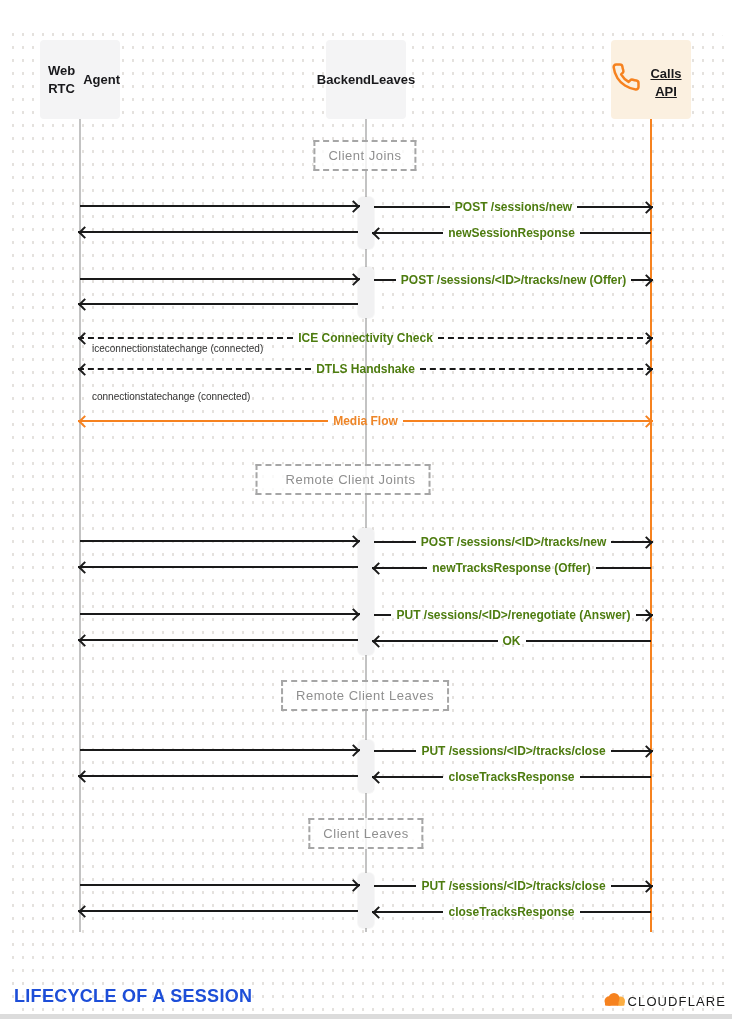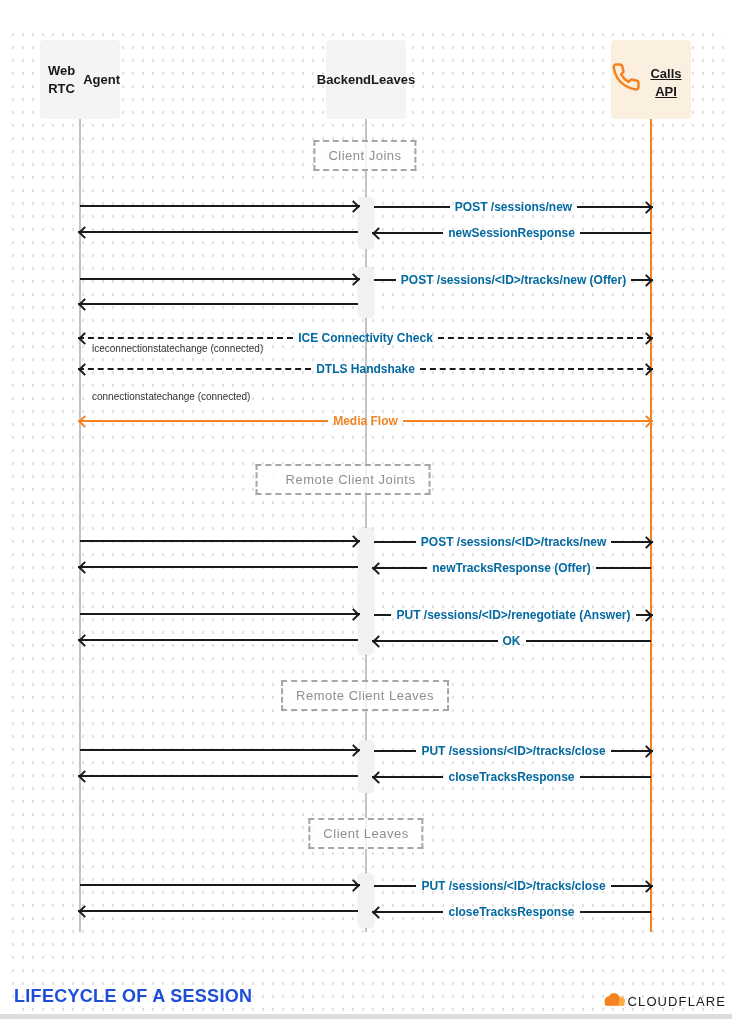--- a/index.html
+++ b/index.html
@@ -36,21 +36,21 @@
     border:2px dashed #a6a6a6; background:rgba(255,255,255,0.78);
     padding:6px 13px; white-space:nowrap;
     font-size:13px; letter-spacing:0.5px; color:#8f8f8f; z-index:3;
   }
   .msg { position:absolute; height:14px; display:flex; align-items:center; z-index:4; }
   .line { flex:1 1 0; min-width:2px; border-top:2.5px solid #1a1a1a; }
   .msg.dash .line { border-top-style:dashed; }
   .chev { width:9px; height:9px; flex:0 0 auto; }
   .chev.r { border-top:2.5px solid #1a1a1a; border-right:2.5px solid #1a1a1a; transform:rotate(45deg); margin-left:-11px; }
   .chev.l { border-top:2.5px solid #1a1a1a; border-left:2.5px solid #1a1a1a; transform:rotate(-45deg); margin-right:-11px; }
-  .mlabel { padding:0 5px; font-weight:bold; font-size:12px; color:#0369a1; white-space:nowrap; }
+  .mlabel { padding:0 5px; font-weight:bold; font-size:12px; color:#4d7c0f; white-space:nowrap; }
   .msg.orange .line { border-color:#f6821f; }
   .msg.orange .chev { border-color:#f6821f; }
   .msg.orange .mlabel { color:#ee8527; }
   .sublabel { position:absolute; font-size:10px; color:#333; white-space:nowrap; z-index:4; }
   .footer-title {
     position:absolute; left:14px; top:986px; font-weight:bold; font-size:18px;
     letter-spacing:0.3px; color:#1d4ed8; z-index:5;
   }
   .brand { position:absolute; right:6px; top:992px; display:flex; align-items:center; gap:3px; z-index:5; }
   .brand-text { font-weight:normal; font-size:13px; letter-spacing:1.1px; color:#1b1b1b; }

